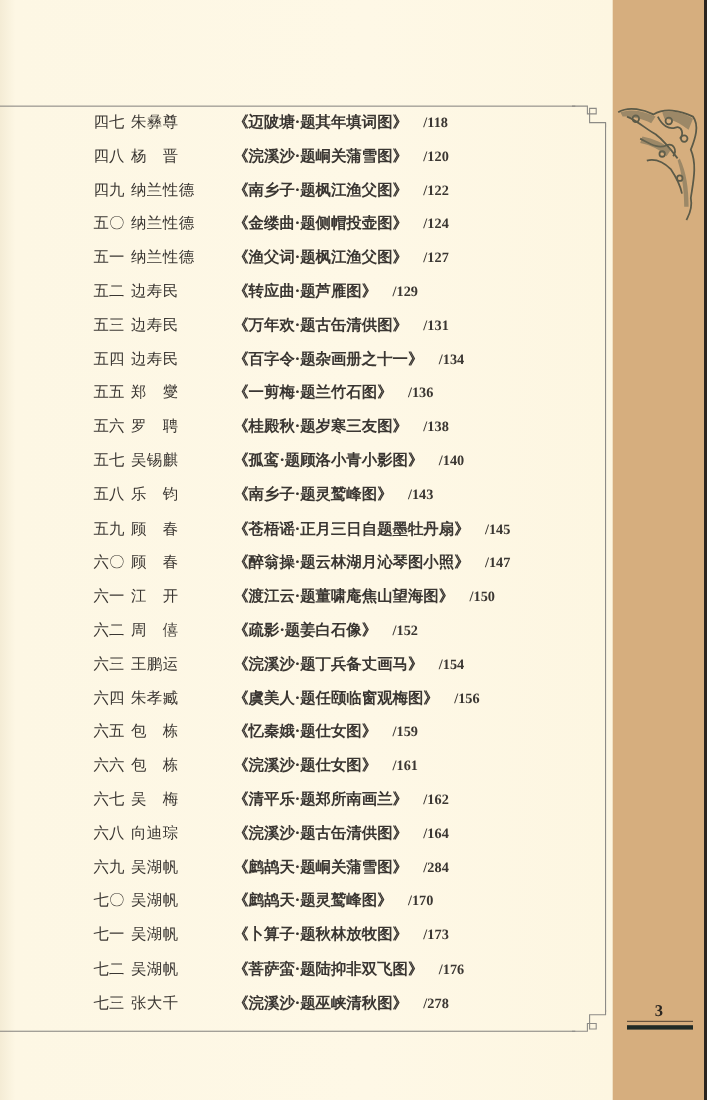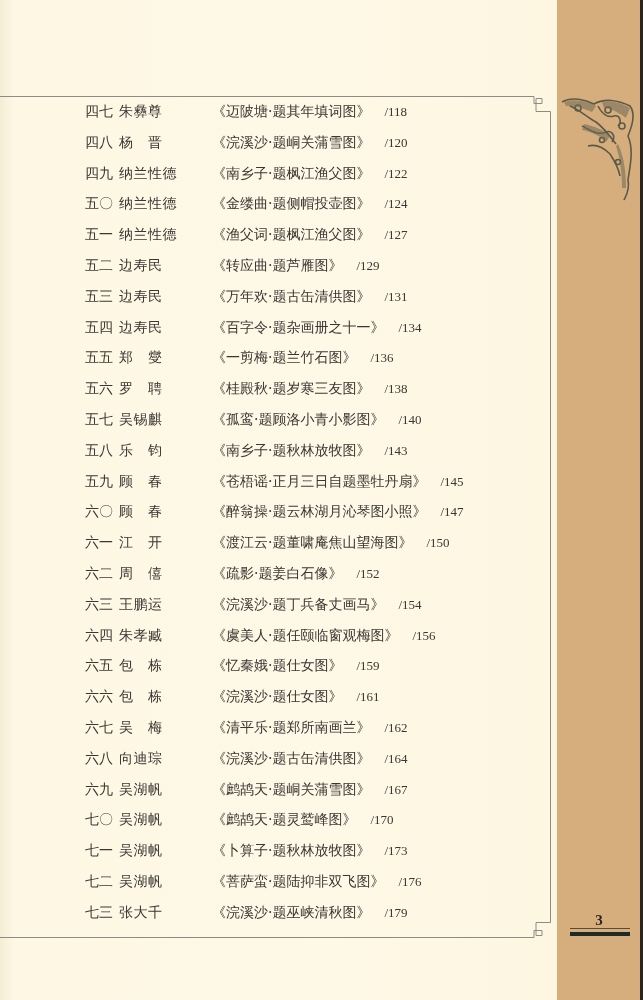--- a/index.html
+++ b/index.html
@@ -15,21 +15,21 @@
     background:#d6ae7e; }
   .sidebar-dark-edge { position:absolute; right:0; top:0; width:3px; height:1000px; background:#2a2520; }
   .frame-top { position:absolute; left:0; top:96px; width:523px; height:1px; background:#8d8b86; }
   .frame-bottom { position:absolute; left:0; top:937px; width:523px; height:1px; background:#8d8b86; }
   .frame-right { position:absolute; left:550px; top:112px; width:1px; height:808px; background:#8d8b86; }
   .corner { position:absolute; }
   .toc { position:absolute; left:79px; top:100px; }
   .row { position:absolute; left:0; height:22px; white-space:nowrap; font-size:14px; line-height:22px; }
   .num { position:absolute; left:0; width:40px;text-align:center; }
   .author { position:absolute; left:40px; width:90px; letter-spacing:0.5px; }
-  .title { position:absolute; left:133px; }
+  .title { position:absolute; left:133px;font-weight:bold; }
   .page-ref { font-family:"Liberation Serif", serif; font-size:13px; margin-left:14px; }
   .page-no { position:absolute; left:567px; top:912px; width:64px; text-align:center;
     font-family:"Liberation Serif", serif; font-weight:bold; font-size:15px; color:#2a2520; }
   .page-no-rule-thin { position:absolute; left:570px; top:928px; width:60px; height:1px; background:#5a4a38; }
   .page-no-rule-thick { position:absolute; left:570px; top:932px; width:60px; height:4px; background:#1f2a26; }
   .ornament { position:absolute; left:558px; top:96px; width:82px; height:106px; }
 </style>
 </head>
 <body>
 
@@ -128,21 +128,21 @@
       <span class="title"><span>《桂殿秋·题岁寒三友图》</span><span class="page-ref">/138</span></span>
     </div>
   <div class="row" style="top:308px">
       <span class="num">五七</span>
       <span class="author">吴锡麒</span>
       <span class="title"><span>《孤鸾·题顾洛小青小影图》</span><span class="page-ref">/140</span></span>
     </div>
   <div class="row" style="top:339px">
       <span class="num">五八</span>
       <span class="author">乐　钧</span>
-      <span class="title"><span>《南乡子·题秋林放牧图》</span><span class="page-ref">/143</span></span>
+      <span class="title"><span>《南乡子·题灵鹫峰图》</span><span class="page-ref">/143</span></span>
     </div>
   <div class="row" style="top:370px">
       <span class="num">五九</span>
       <span class="author">顾　春</span>
       <span class="title"><span>《苍梧谣·正月三日自题墨牡丹扇》</span><span class="page-ref">/145</span></span>
     </div>
   <div class="row" style="top:400px">
       <span class="num">六〇</span>
       <span class="author">顾　春</span>
       <span class="title"><span>《醉翁操·题云林湖月沁琴图小照》</span><span class="page-ref">/147</span></span>
@@ -183,39 +183,39 @@
       <span class="title"><span>《清平乐·题郑所南画兰》</span><span class="page-ref">/162</span></span>
     </div>
   <div class="row" style="top:647px">
       <span class="num">六八</span>
       <span class="author">向迪琮</span>
       <span class="title"><span>《浣溪沙·题古缶清供图》</span><span class="page-ref">/164</span></span>
     </div>
   <div class="row" style="top:678px">
       <span class="num">六九</span>
       <span class="author">吴湖帆</span>
-      <span class="title"><span>《鹧鸪天·题峒关蒲雪图》</span><span class="page-ref">/167</span></span>
+      <span class="title"><span>《鹧鸪天·题峒关蒲雪图》</span><span class="page-ref">/284</span></span>
     </div>
   <div class="row" style="top:708px">
       <span class="num">七〇</span>
       <span class="author">吴湖帆</span>
       <span class="title"><span>《鹧鸪天·题灵鹫峰图》</span><span class="page-ref">/170</span></span>
     </div>
   <div class="row" style="top:739px">
       <span class="num">七一</span>
       <span class="author">吴湖帆</span>
       <span class="title"><span>《卜算子·题秋林放牧图》</span><span class="page-ref">/173</span></span>
     </div>
   <div class="row" style="top:770px">
       <span class="num">七二</span>
       <span class="author">吴湖帆</span>
       <span class="title"><span>《菩萨蛮·题陆抑非双飞图》</span><span class="page-ref">/176</span></span>
     </div>
   <div class="row" style="top:801px">
       <span class="num">七三</span>
       <span class="author">张大千</span>
-      <span class="title"><span>《浣溪沙·题巫峡清秋图》</span><span class="page-ref">/179</span></span>
+      <span class="title"><span>《浣溪沙·题巫峡清秋图》</span><span class="page-ref">/278</span></span>
     </div>
 </div>
 
 <div class="page-no">3</div>
 <div class="page-no-rule-thin"></div>
 <div class="page-no-rule-thick"></div>
 
 </body></html>

